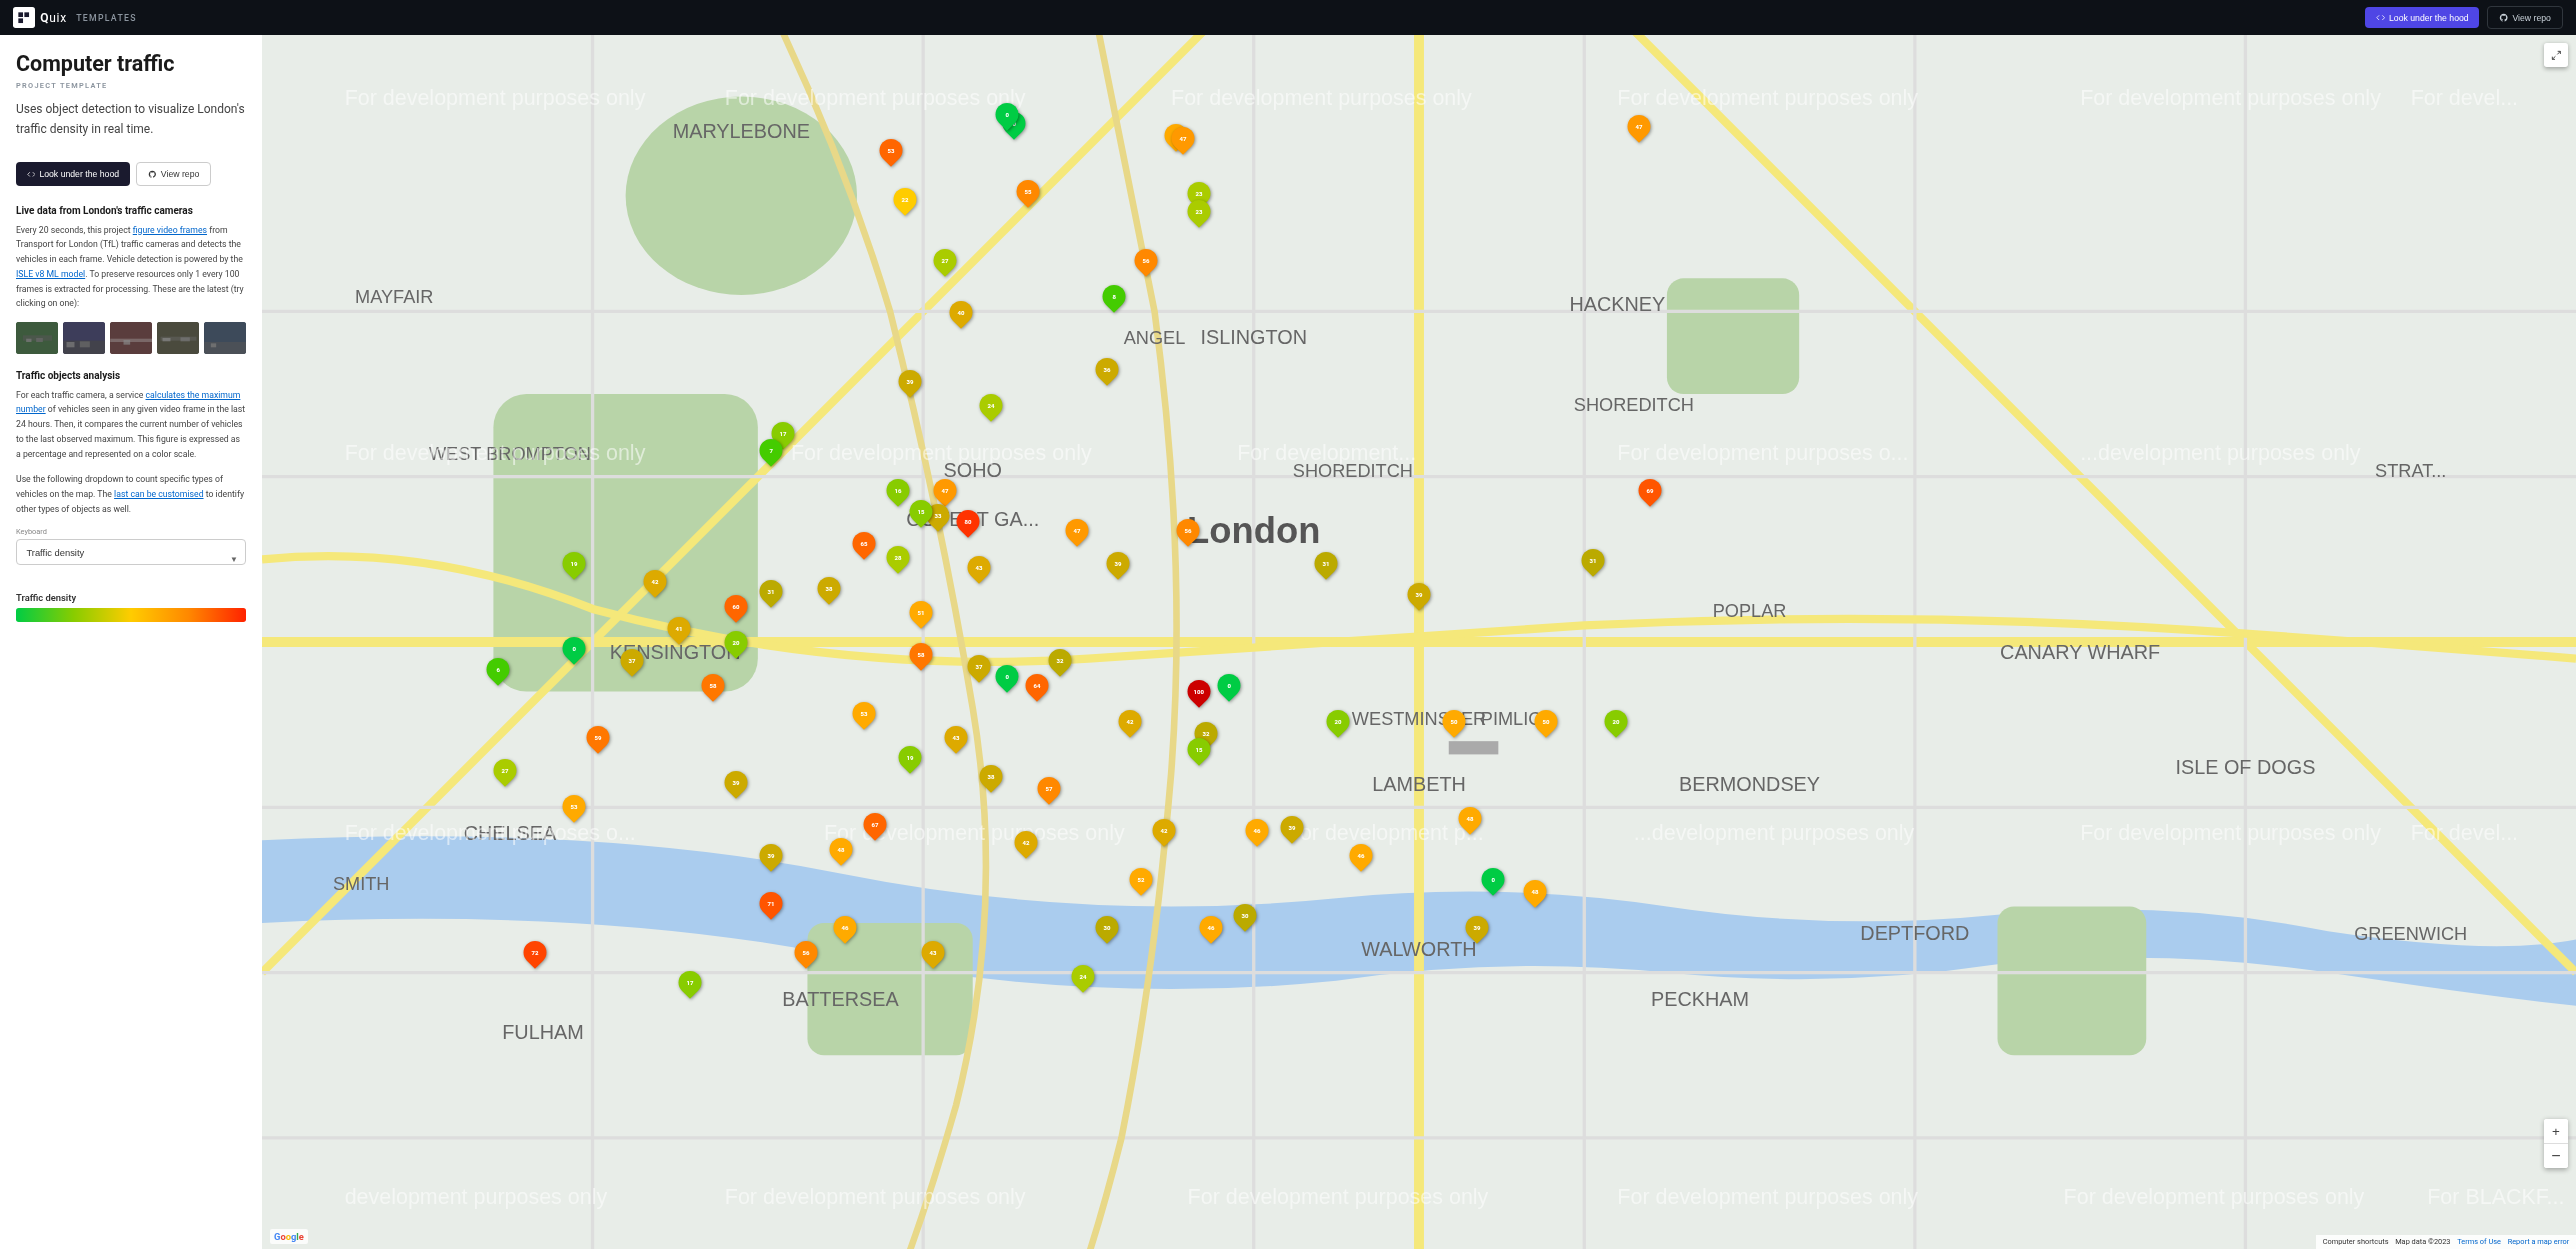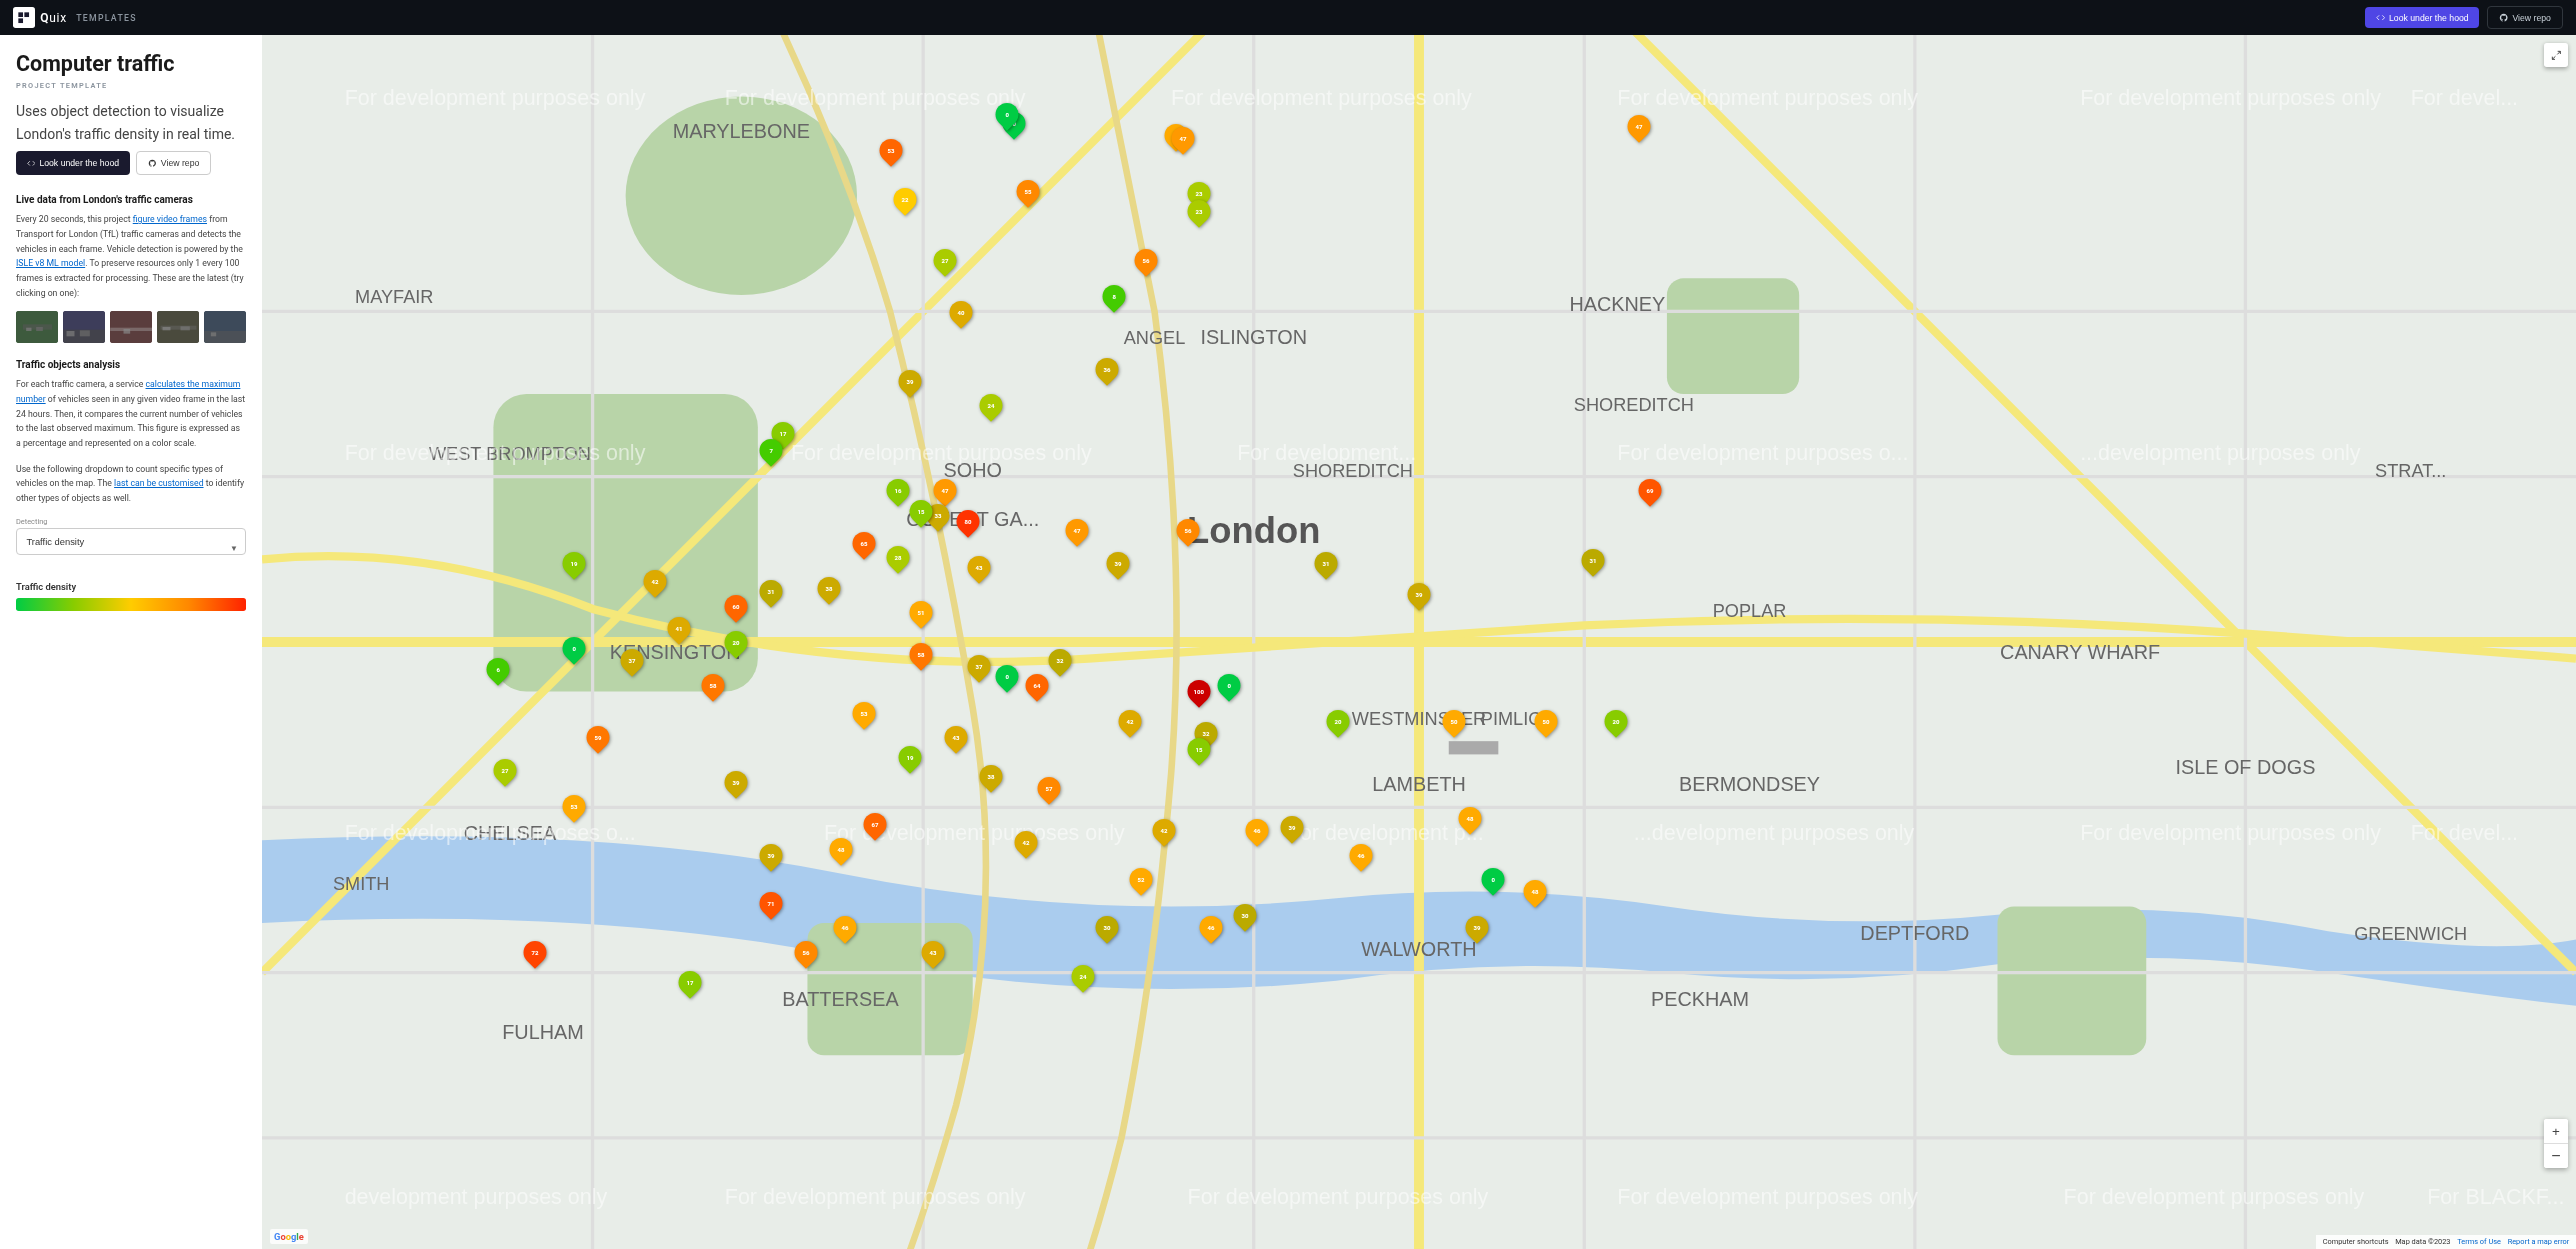--- a/index.html
+++ b/index.html
@@ -115,24 +115,24 @@
     }
     .project-template-label {
       font-size: 7.4px;
       font-weight: 600;
       color: #8b949e;
       letter-spacing: 1.3px;
       text-transform: uppercase;
       margin-bottom: 10.7px;
     }
     .description {
-      font-size: 14px;
+      font-size: 12px;
       color: #444;
       line-height: 1.6;
-      margin-bottom: 6px;
+      margin-bottom: 23px;
     }
     .sidebar-buttons {
       display: flex;
       gap: 6.7px;
       margin-bottom: 19px;
     }
     .sidebar-btn-primary {
       background: #1a1a2e;
       color: #fff;
       border: none;
@@ -496,21 +496,21 @@
     </div>
 
     <h2 class="section-title">Traffic objects analysis</h2>
     <p class="section-text">
       For each traffic camera, a service <a class="link-blue">calculates the maximum number</a> of vehicles seen in any given video frame in the last 24 hours. Then, it compares the current number of vehicles to the last observed maximum. This figure is expressed as a percentage and represented on a color scale.
     </p>
     <p class="section-text">
       Use the following dropdown to count specific types of vehicles on the map. The <a class="link-blue">last can be customised</a> to identify other types of objects as well.
     </p>
 
-    <div class="dropdown-label">Detecting</div>
+    <div class="dropdown-label">Keyboard</div>
     <div class="dropdown-wrapper">
       <select class="dropdown-select">
         <option value="Traffic density" selected="">Traffic density</option>
         <option value="Cars">Cars</option>
         <option value="Buses">Buses</option>
         <option value="Trucks">Trucks</option>
         <option value="Motorcycles">Motorcycles</option>
       </select>
       <span class="dropdown-arrow">▼</span>
     </div>

